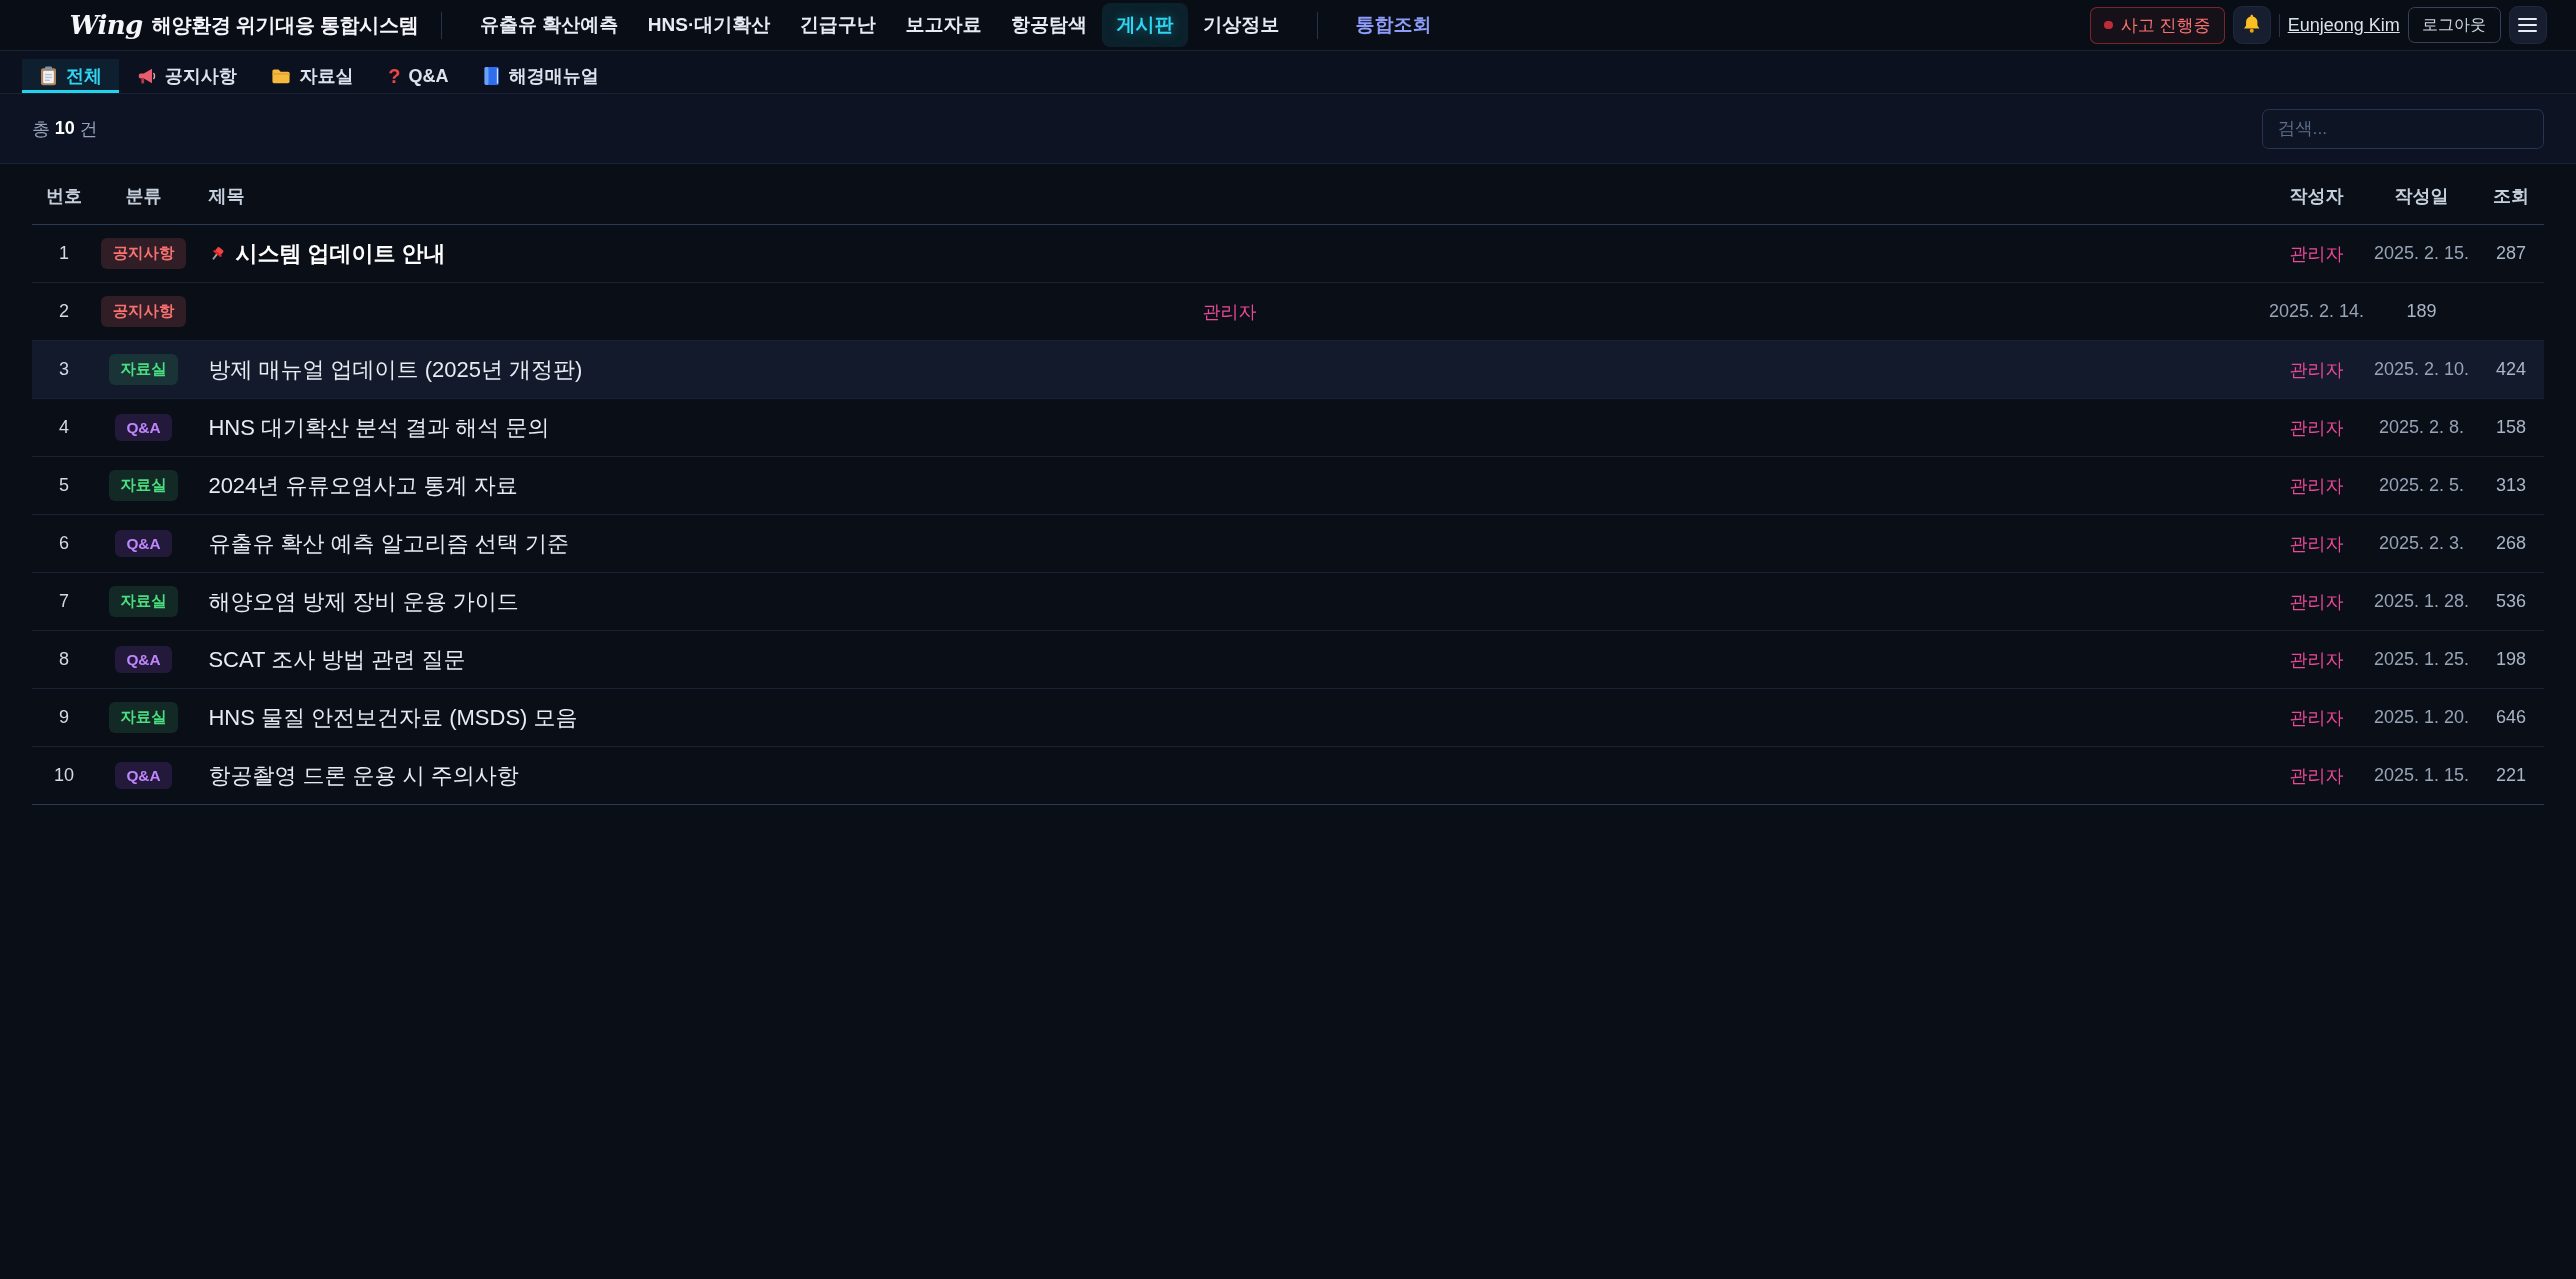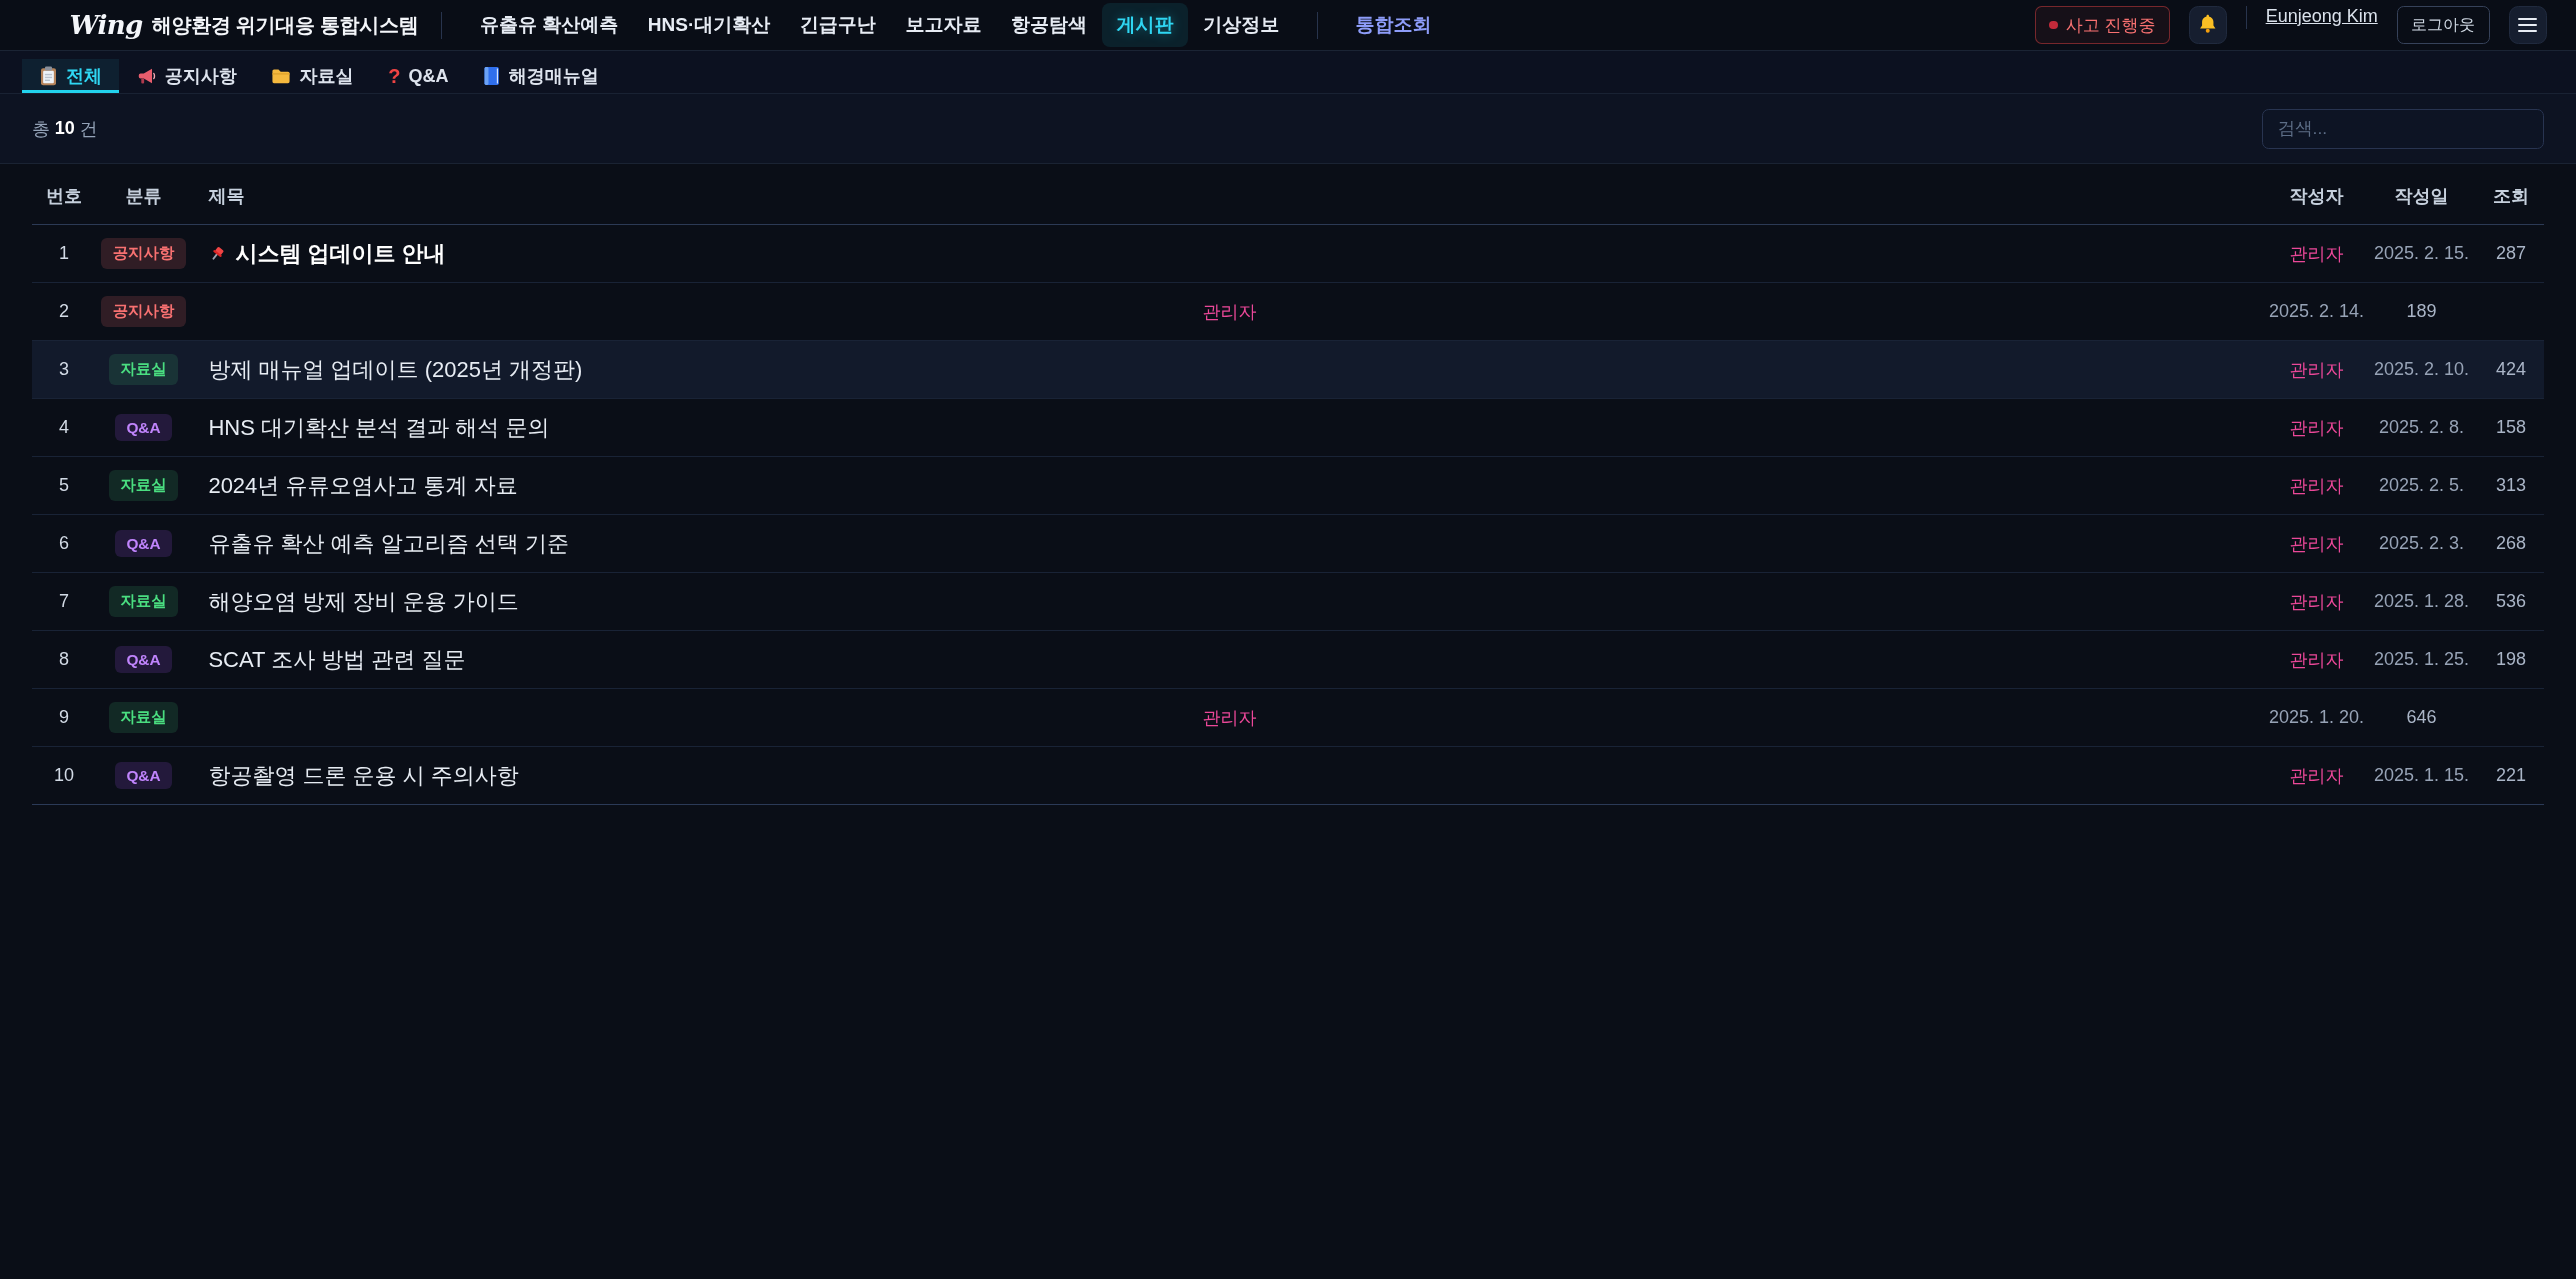--- a/index.html
+++ b/index.html
@@ -15,21 +15,21 @@
                font-size:26px; color:#f4f6fa; letter-spacing:-0.7px;margin-left:40px; }
   .logo-title { font-size:20px; font-weight:800; color:#f4f6fa; letter-spacing:-0.3px; }
   .v-divider { width:0.7px; height:27px; background:#28344d; }
   .v-divider.small { height:23px; }
   .main-nav { display:flex; align-items:center; }
   .nav-item { font-size:19px; font-weight:700; color:#e7ecf4; padding:9.4px 14.8px;
               border-radius:8px; cursor:pointer; text-decoration:none; white-space:nowrap; }
   .nav-item.active { color:#2fd6f2; background:rgba(34,211,238,0.10);
                      text-shadow:0 0 12px rgba(34,211,238,0.45); }
   .nav-special { color:#8d9cf8; font-weight:800; }
-  .nav-right { display:flex; gap:19px;margin-left:28px; }
+  .nav-right { display:flex; align-items:center; gap:8px;margin-left:28px; }
   .incident-badge { display:flex; align-items:center; gap:8px; font-size:17px; color:#f87171;
                     border:0.7px solid rgba(239,68,68,0.45); background:rgba(239,68,68,0.06);
                     border-radius:6.7px; padding:6px 13.4px; white-space:nowrap; }
   .dot { width:8.7px; height:8.7px; border-radius:50%; background:#c22a3a; display:inline-block; }
   .icon-btn { width:38px; height:38px; background:#161e2f; border:0.7px solid #202a3e;
               border-radius:9.4px; display:flex; align-items:center; justify-content:center; cursor:pointer; }
   .user-name { font-size:18px; color:#dbe2ec; white-space:nowrap;text-decoration:underline; }
   .logout-btn { font-size:16px; color:#cfd8e3; background:transparent; border:0.7px solid #36425a;
                 border-radius:6.7px; padding:6.7px 13.4px; cursor:pointer; white-space:nowrap;
                 font-family:"Liberation Sans", sans-serif; }
@@ -289,20 +289,24 @@
 
       <span class="t">SCAT 조사 방법 관련 질문</span>
     </div>
     <div class="c-author">관리자</div>
     <div class="c-date">2025. 1. 25.</div>
     <div class="c-views">198</div>
   </div>
         <div class="trow grid">
     <div class="c-no">9</div>
     <div class="c-cat"><span class="badge badge-archive">자료실</span></div>
+    <div class="c-title">
+
+      <span class="t">HNS 물질 안전보건자료 (MSDS) 모음</span>
+    </div>
     <div class="c-author">관리자</div>
     <div class="c-date">2025. 1. 20.</div>
     <div class="c-views">646</div>
   </div>
         <div class="trow grid">
     <div class="c-no">10</div>
     <div class="c-cat"><span class="badge badge-qna">Q&amp;A</span></div>
     <div class="c-title">
 
       <span class="t">항공촬영 드론 운용 시 주의사항</span>

